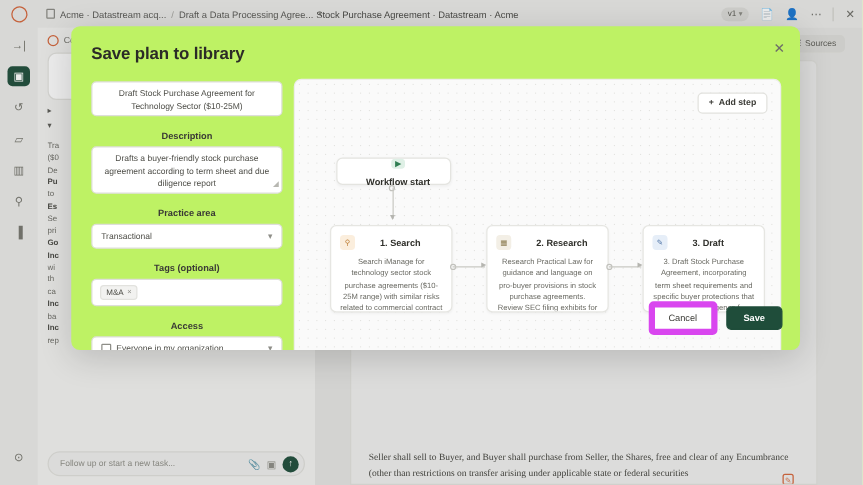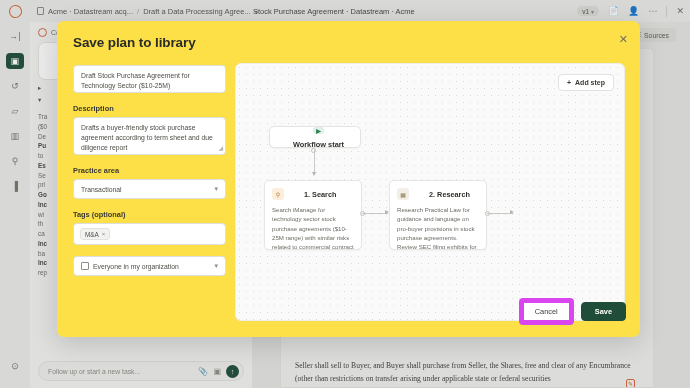--- a/index.html
+++ b/index.html
@@ -126,24 +126,24 @@
   }
   .anno {
     position: absolute; width: 9px; height: 9px; border: 1px solid #d4653a;
     border-radius: 2px; color: #d4653a; font-size: 6px;
     display: flex; align-items: center; justify-content: center;
   }
 
   
   .overlay { position: absolute; inset: 0; background: rgba(70,70,66,0.10); z-index: 10; }
   .modal {
-    position: absolute; left: 57px; top: 21px; width: 583px; height: 316px;
-    background: #fde047; border-radius: 7px;
+    position: absolute; left: 57px; top: 21px; width: 583px; height: 259px;
+    background: #bef264; border-radius: 7px;
     box-shadow: 0 6px 26px rgba(0,0,0,0.16);
-    z-index: 11; overflow: hidden;
+    z-index: 11; overflow: hidden; text-align: center;
   }
   .modal-title {
     position: absolute; left: 16px; top: 14px;
     font-size: 13.5px; font-weight: bold; color: #2b2b27; letter-spacing: -0.1px;
   }
   .modal-close {
     position: absolute; right: 12px; top: 13px; font-size: 11px; color: #6e6e68;
     cursor: pointer; line-height: 1;
   }
 
@@ -417,20 +417,21 @@
       <div class="fgroup">
         <div class="flabel">Tags (optional)</div>
         <div class="tagbox">
           <span class="tag">
             <span>M&amp;A</span>
             <span class="x">×</span>
           </span>
         </div>
       </div>
       <div class="fgroup">
+        <div class="flabel">Access</div>
         <div class="fselect">
           <span class="org-icon"></span>
           <span>Everyone in my organization</span>
           <span class="spacer"></span>
           <span class="chev">▾</span>
         </div>
       </div>
     </div>
 
     <div class="canvas">
@@ -464,20 +465,27 @@
           <span class="step-chip chip-research">▦</span>
           <span class="step-title">2.  Research</span>
         </div>
         <div class="step-body">Research Practical Law for guidance and language on pro-buyer provisions in stock purchase agreements. Review SEC filing exhibits for market-st...</div>
       </div>
 
       <div class="h-dot d2"></div>
       <div class="h-conn c2"></div>
       <div class="h-arrow a2"></div>
 
+      <div class="step s3">
+        <div class="step-head">
+          <span class="step-chip chip-draft">✎</span>
+          <span class="step-title">3. Draft</span>
+        </div>
+        <div class="step-body">3. Draft Stock Purchase Agreement,  incorporating term sheet requirements and specific buyer protections that address due diligence f...</div>
+      </div>
     </div>
 
     <div class="modal-footer">
       <div class="btn-cancel">Cancel</div>
       <div class="btn-save">Save</div>
     </div>
   </div>
 
 </div>
 

